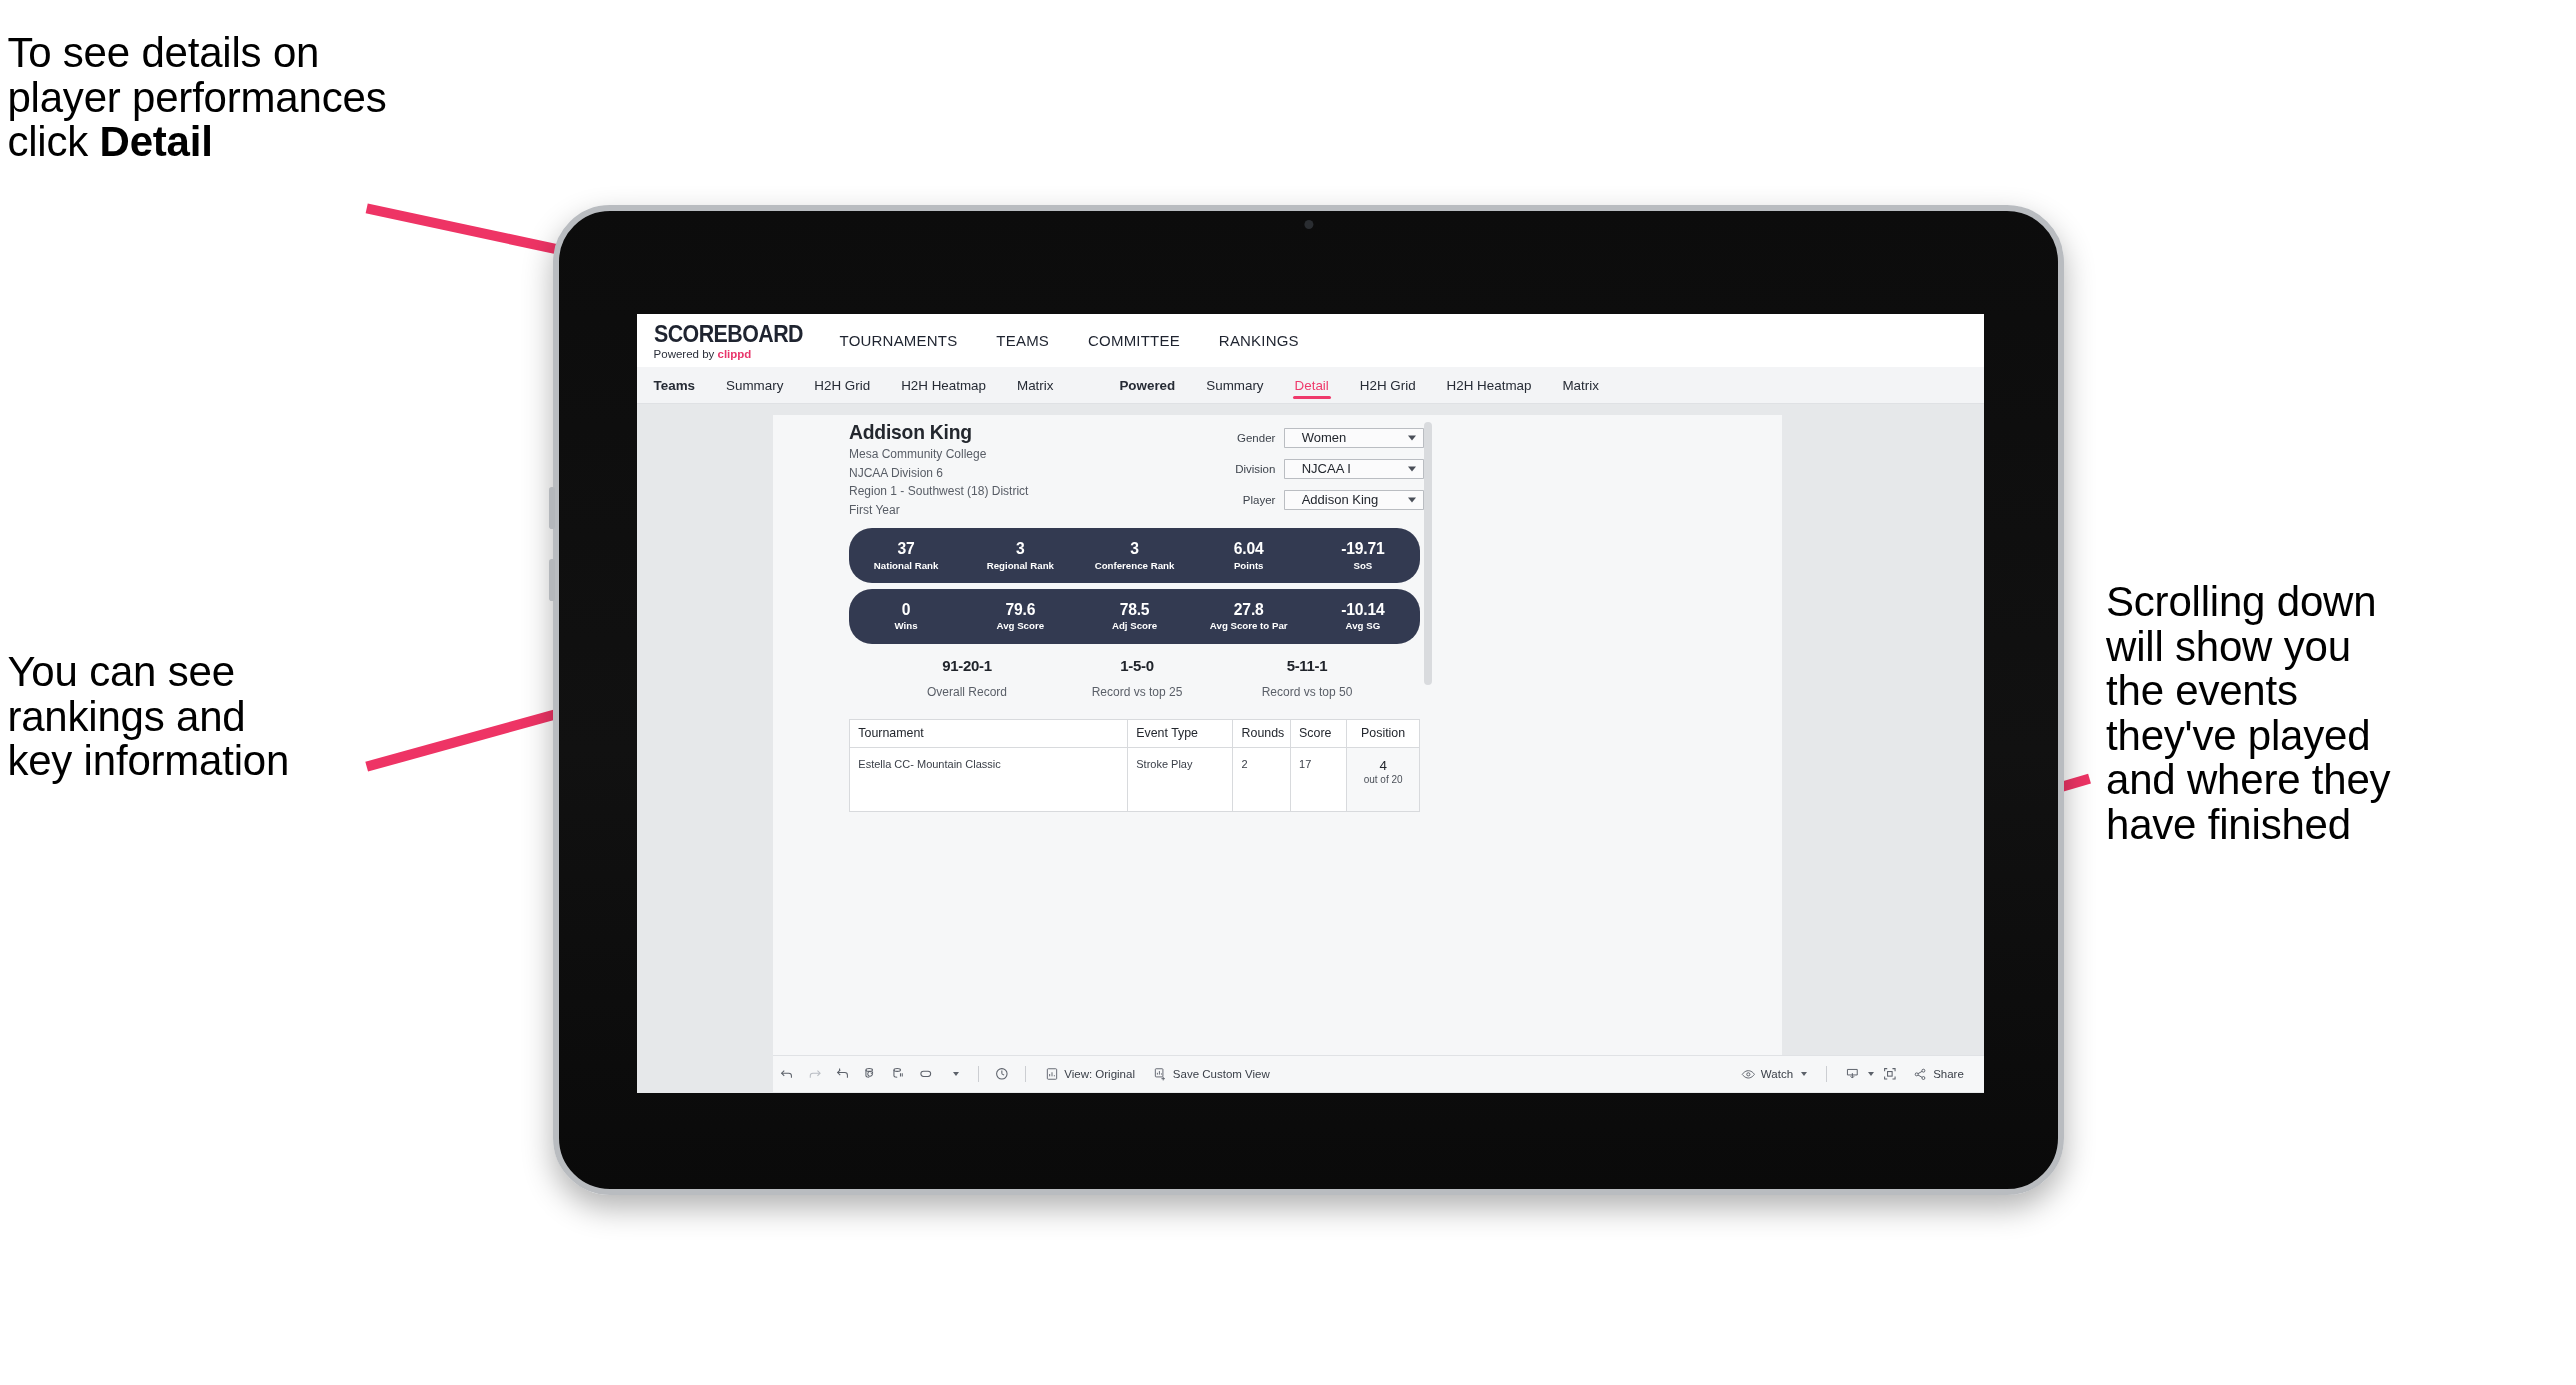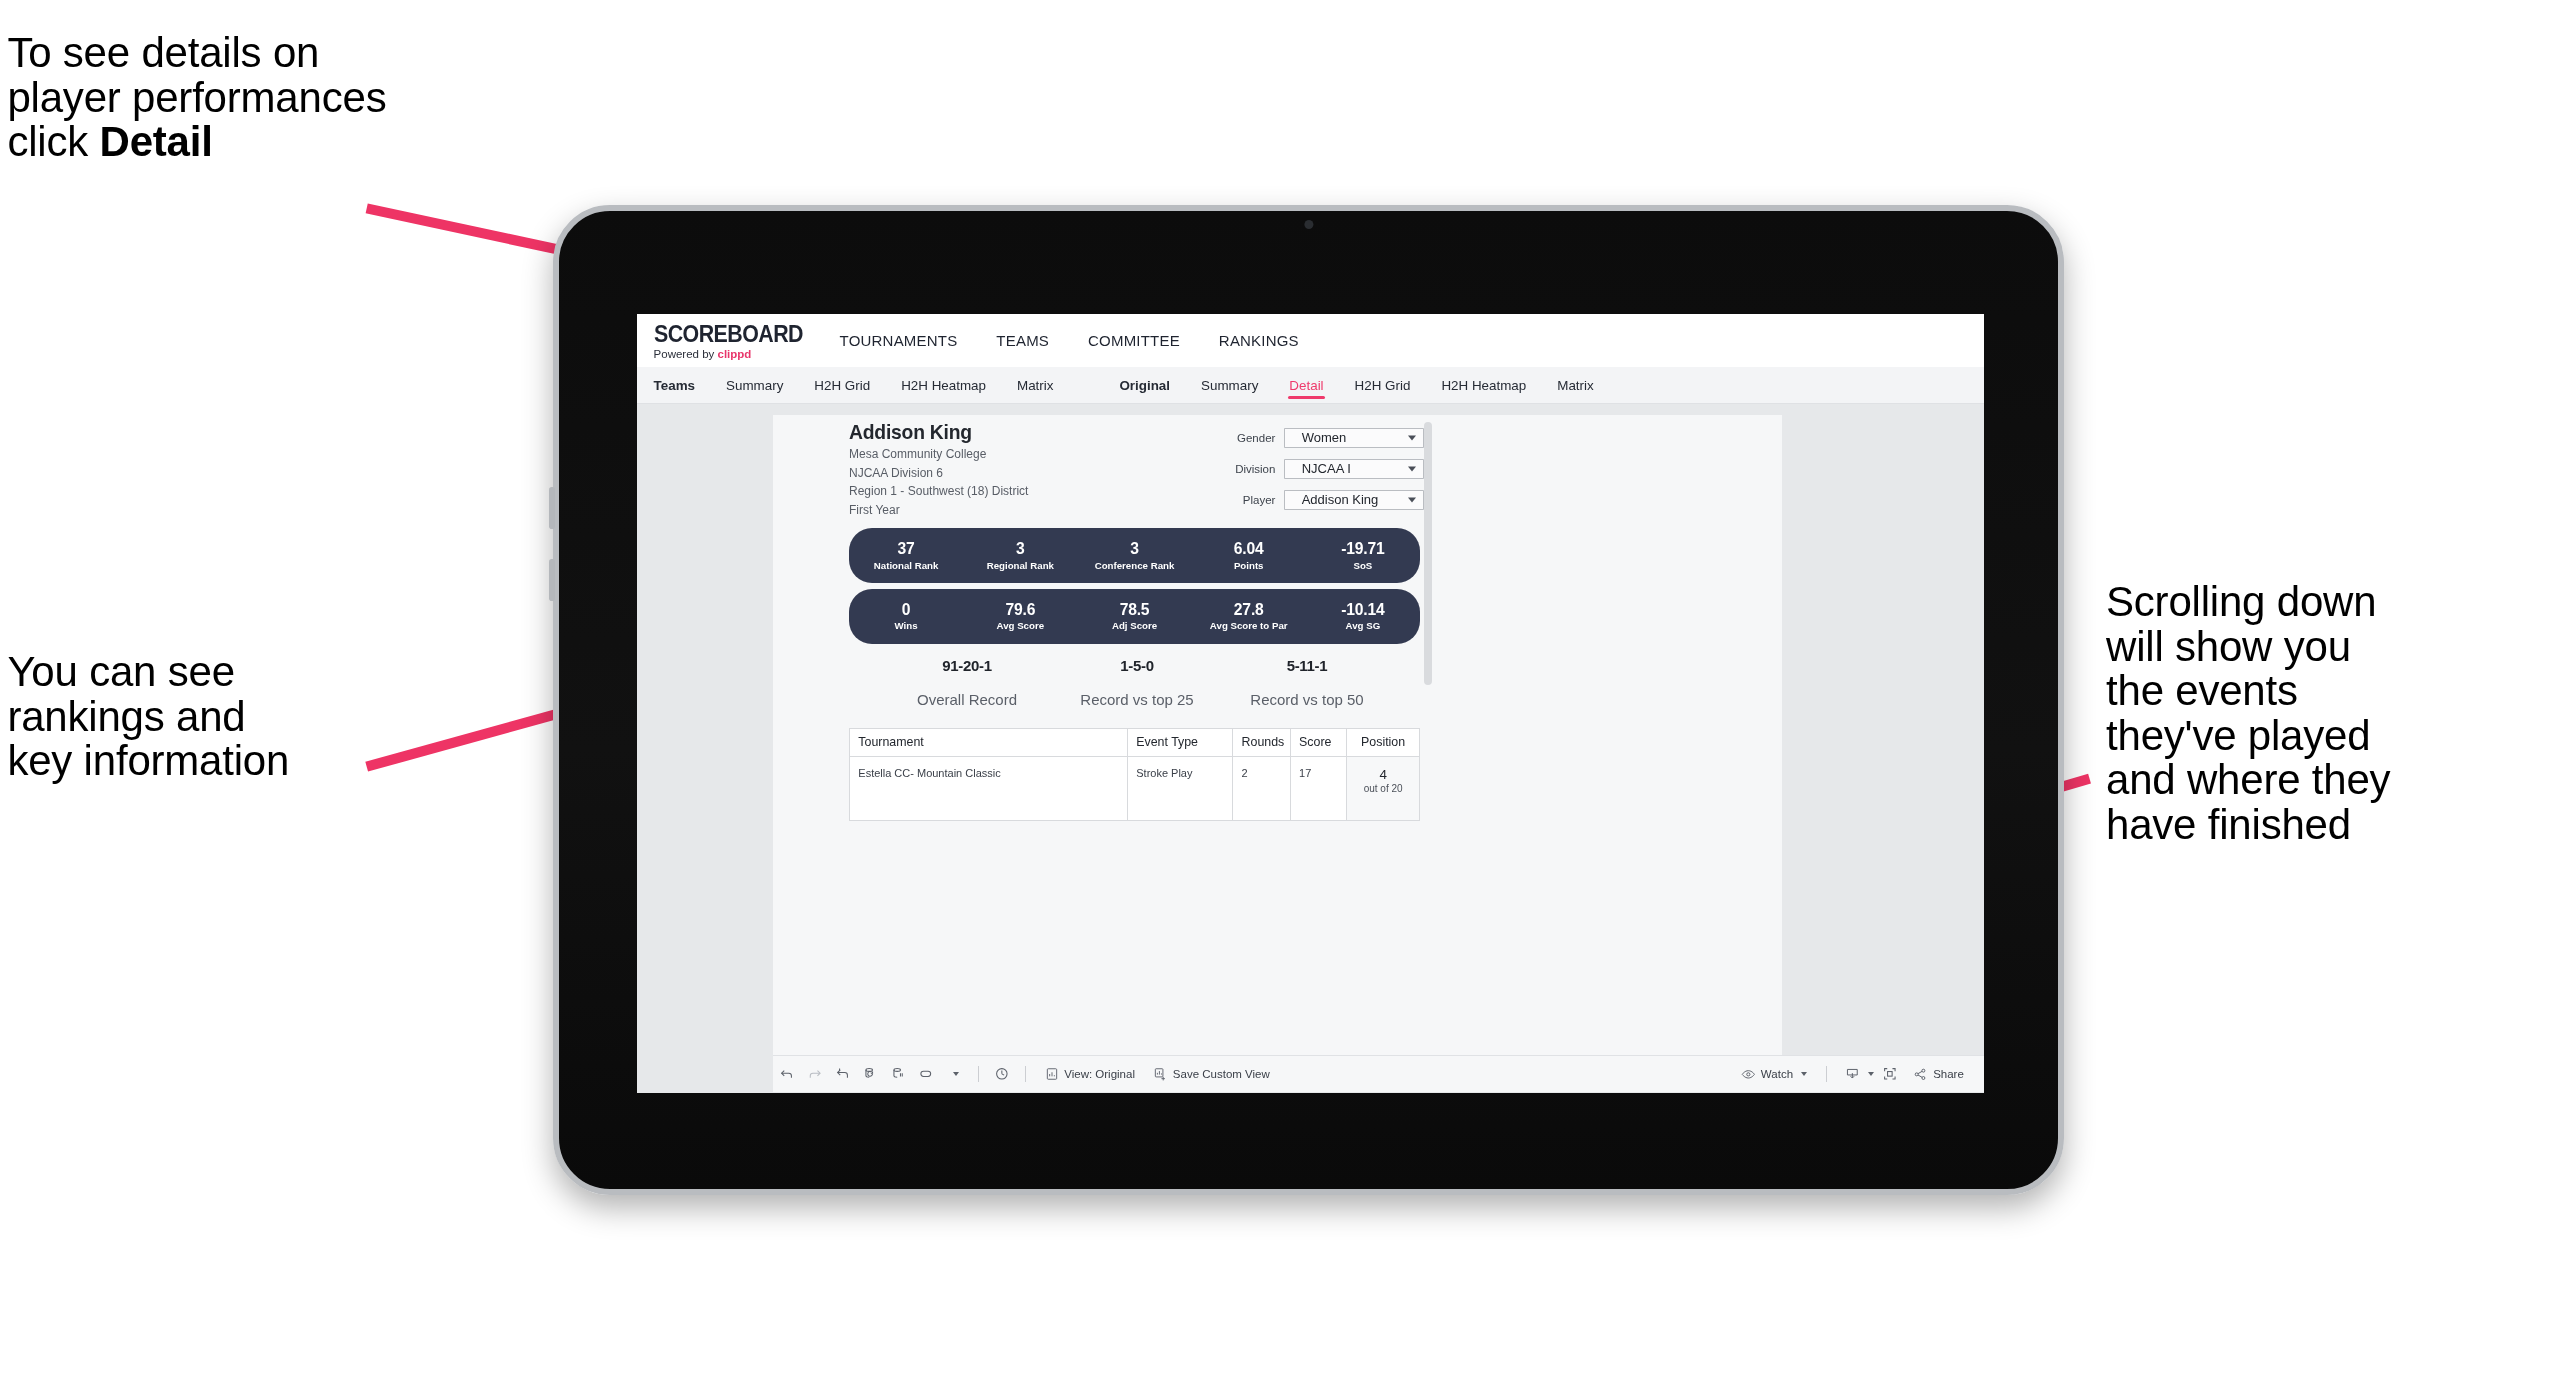--- a/index.html
+++ b/index.html
@@ -127,21 +127,21 @@
   }
   .statbar.second { margin-top:5.5px; background:#333a51; }
   .statcell { flex:1; text-align:center; color:#fff; }
   .statcell .v { font-size:15.7px; font-weight:700; letter-spacing:-0.2px; }
   .statcell .l { font-size:9.7px; font-weight:700; margin-top:1.8px; letter-spacing:0px; }
 
   
   .recordrow { display:flex; margin-top:13px; padding:0 28px 0 33px; }
   .reccell { flex:1; text-align:center; }
   .reccell .v { font-size:15px; font-weight:700; color:#20242b; letter-spacing:-0.3px; }
-  .reccell .l { font-size:15px; color:#5a5f68; margin-top:17px; }
+  .reccell .l { font-size:12px; color:#5a5f68; margin-top:11px; }
 
   
   .etable { margin-top:20px; width:100%; border-collapse:collapse; background:#fff; table-layout:fixed; }
   .etable th, .etable td { border:0.9px solid #d8dadd; }
   .etable thead th {
     background:#fff; text-align:left; font-weight:400; font-size:12.4px; color:#23272e;
     padding:6.4px 8.3px; height:28.6px; vertical-align:middle;
   }
   .etable thead th.ctr { text-align:center; }
   .etable tbody td {
@@ -223,21 +223,21 @@
 
       <div id="tabstrip">
         <div class="tabgroup" id="tabgroup-teams">
           <div class="tab lead">Teams</div>
           <div class="tab">Summary</div>
           <div class="tab">H2H Grid</div>
           <div class="tab">H2H Heatmap</div>
           <div class="tab">Matrix</div>
         </div>
         <div class="tabgroup" id="tabgroup-players">
-          <div class="tab lead">Original</div>
+          <div class="tab lead">Powered</div>
           <div class="tab">Summary</div>
           <div class="tab active">Detail</div>
           <div class="tab">H2H Grid</div>
           <div class="tab">H2H Heatmap</div>
           <div class="tab">Matrix</div>
         </div>
       </div>
 
       <div id="sheetwrap">
         <div id="sheet">

